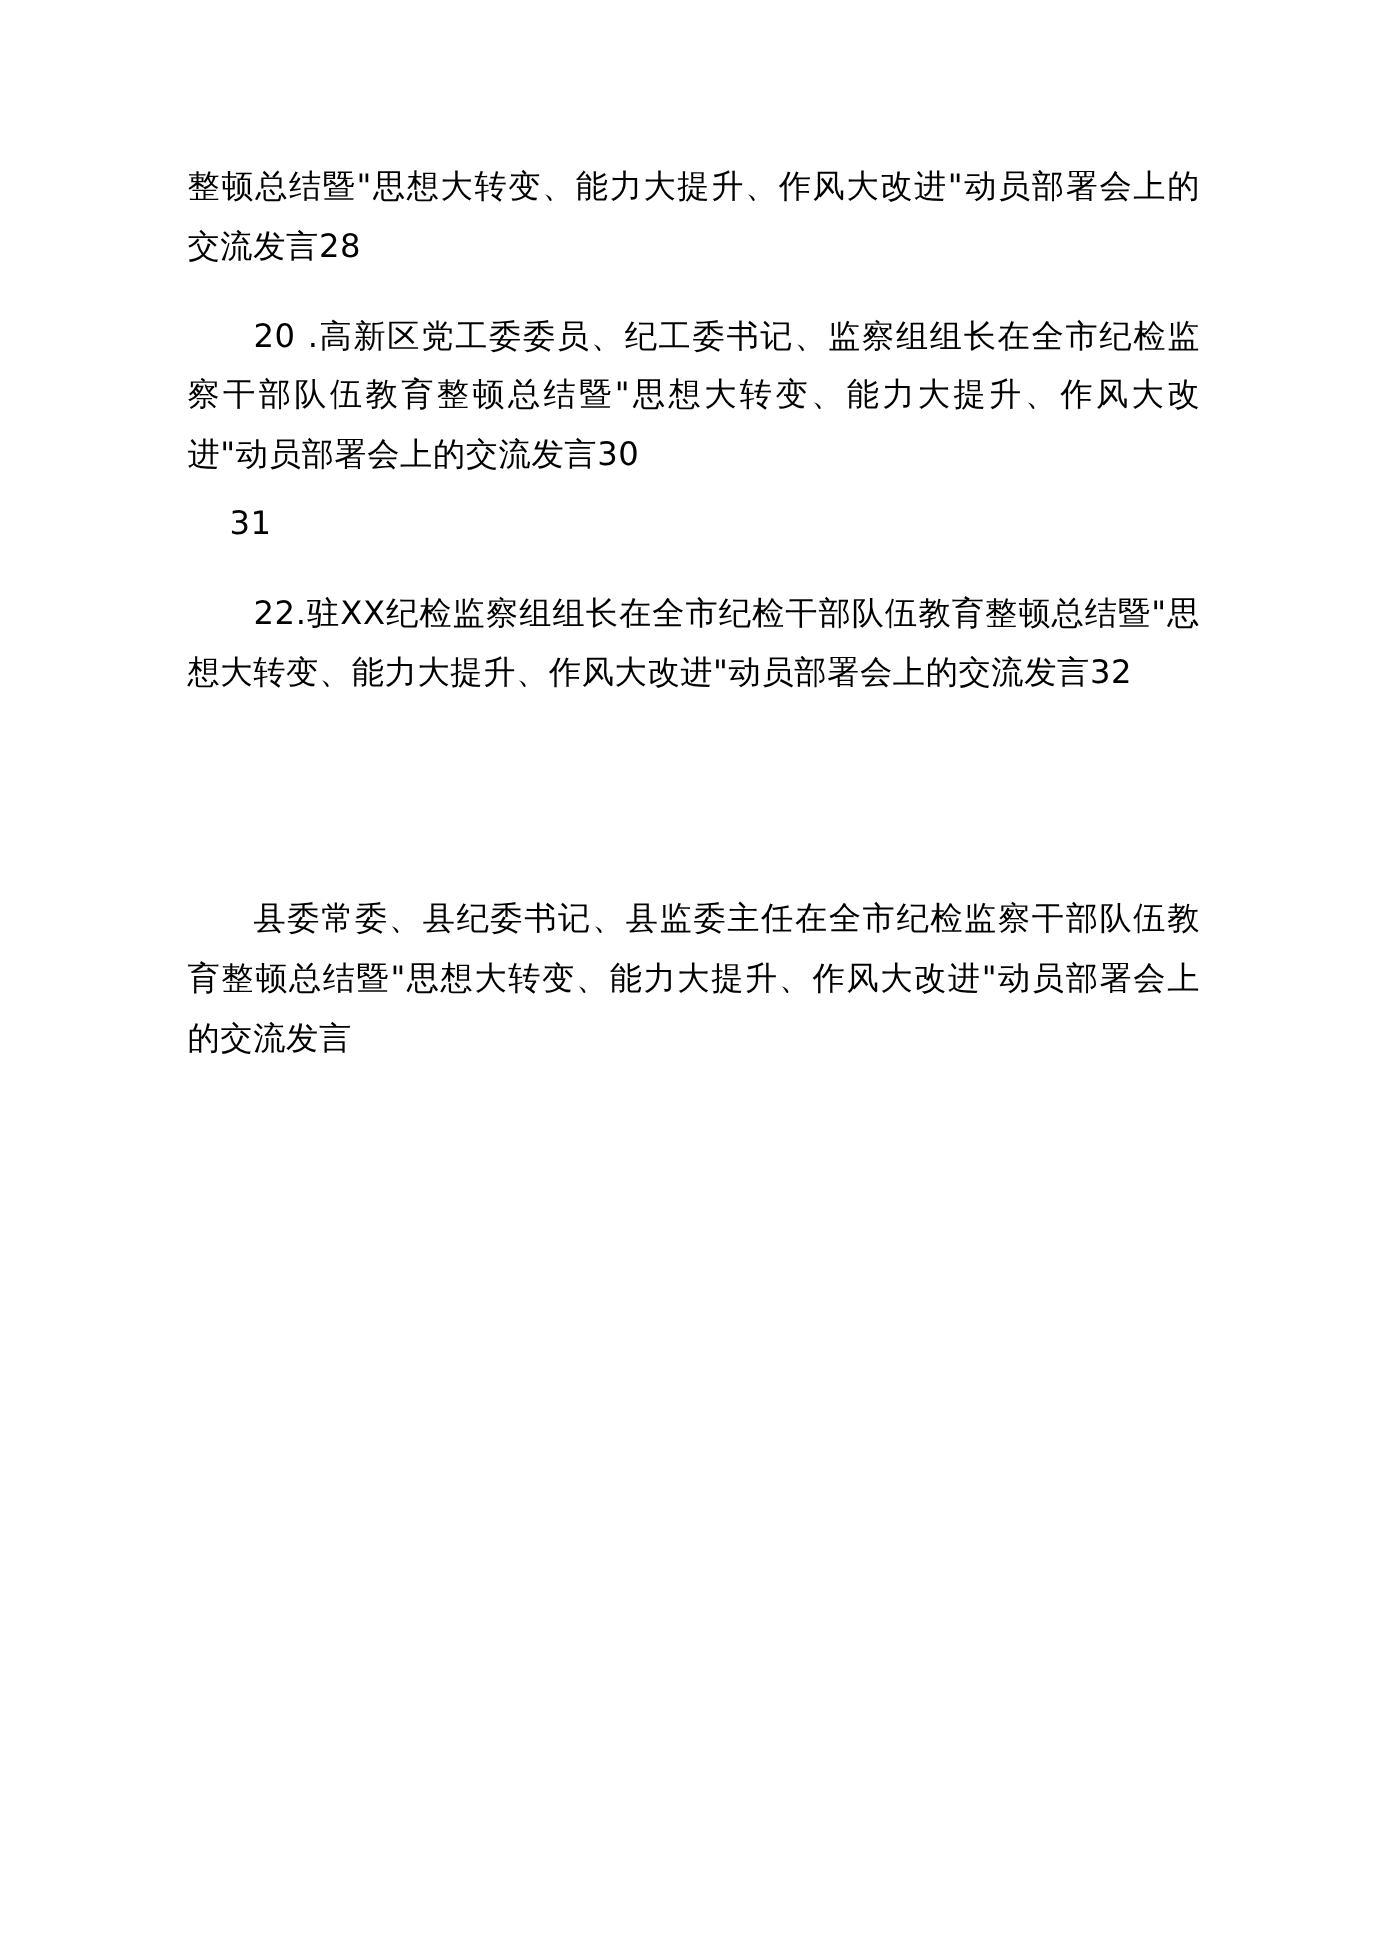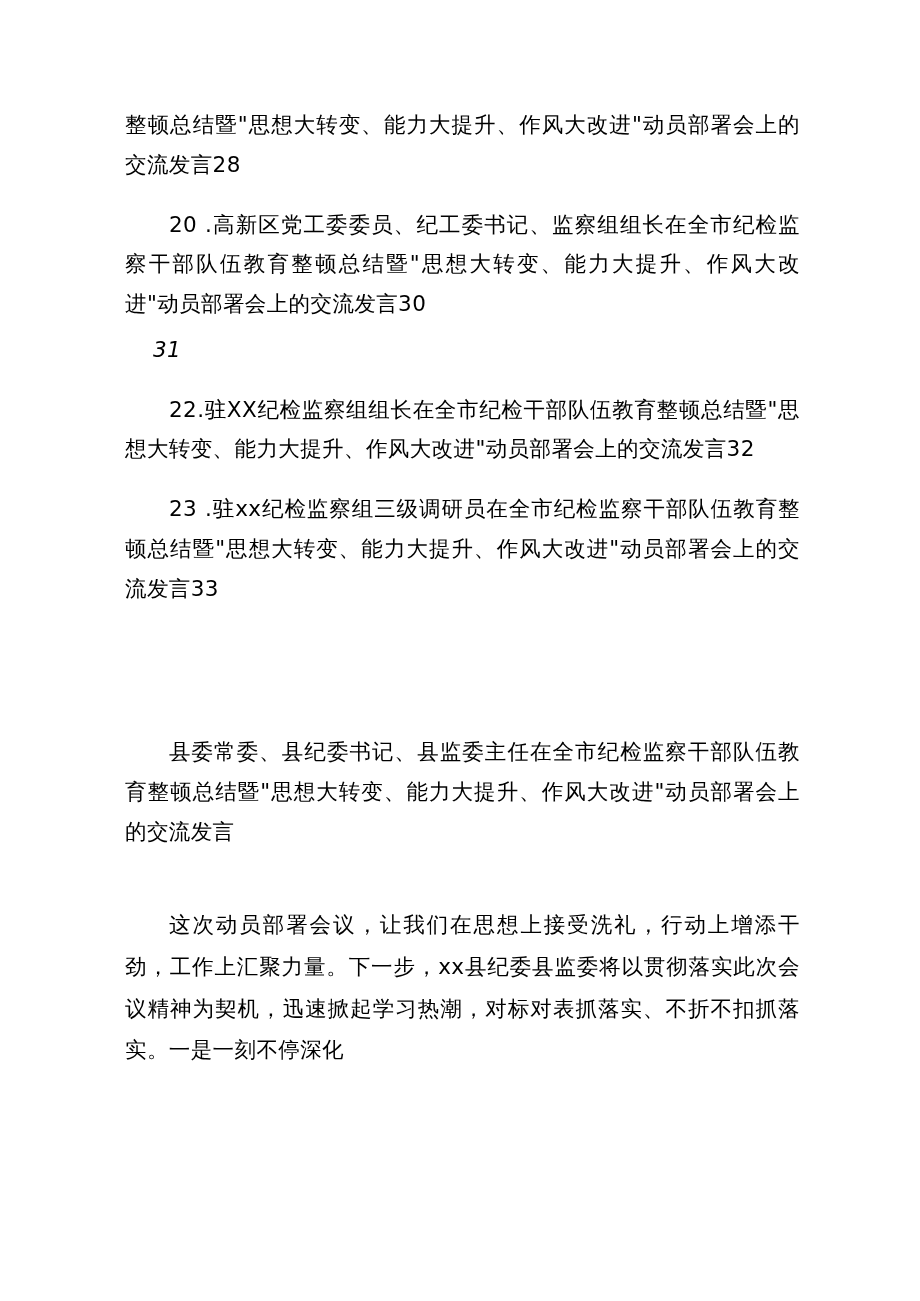--- a/index.html
+++ b/index.html
@@ -29,21 +29,20 @@
     letter-spacing: 0.4px;
     margin: 0 0 6px 0;
     text-indent: 0;
   }
   .toc-entry.indented {
     text-indent: 44px;
     margin-top: 20px;
   }
   .toc-entry.hang {
     text-indent: 28px;
-    font-style: italic;
   }
   .spacer-block {
     height: 118px;
   }
   .doc-title {
     font-size: 21.5px;
     line-height: 1.85;
     text-align: justify;
     text-justify: inter-ideograph;
     letter-spacing: 0.4px;
@@ -66,24 +65,22 @@
 </head>
 <body>
 
 <div class="page">
 
   <div class="toc-list">
     <p class="toc-entry">整顿总结暨"思想大转变、能力大提升、作风大改进"动员部署会上的交流发言28</p>
     <p class="toc-entry indented">20 .高新区党工委委员、纪工委书记、监察组组长在全市纪检监察干部队伍教育整顿总结暨"思想大转变、能力大提升、作风大改进"动员部署会上的交流发言30</p>
     <p class="toc-entry hang">31</p>
     <p class="toc-entry indented">22.驻XX纪检监察组组长在全市纪检干部队伍教育整顿总结暨"思想大转变、能力大提升、作风大改进"动员部署会上的交流发言32</p>
-    <p class="toc-entry indented">23 .驻xx纪检监察组三级调研员在全市纪检监察干部队伍教育整顿总结暨"思想大转变、能力大提升、作风大改进"动员部署会上的交流发言33</p>
   </div>
 
   <div class="spacer-block"></div>
 
   <p class="doc-title">县委常委、县纪委书记、县监委主任在全市纪检监察干部队伍教育整顿总结暨"思想大转变、能力大提升、作风大改进"动员部署会上的交流发言</p>
 
   <div class="title-gap"></div>
 
-  <p class="body-para">这次动员部署会议，让我们在思想上接受洗礼，行动上增添干劲，工作上汇聚力量。下一步，xx县纪委县监委将以贯彻落实此次会议精神为契机，迅速掀起学习热潮，对标对表抓落实、不折不扣抓落实。一是一刻不停深化</p>
 
 </div>
 
 </body></html>

